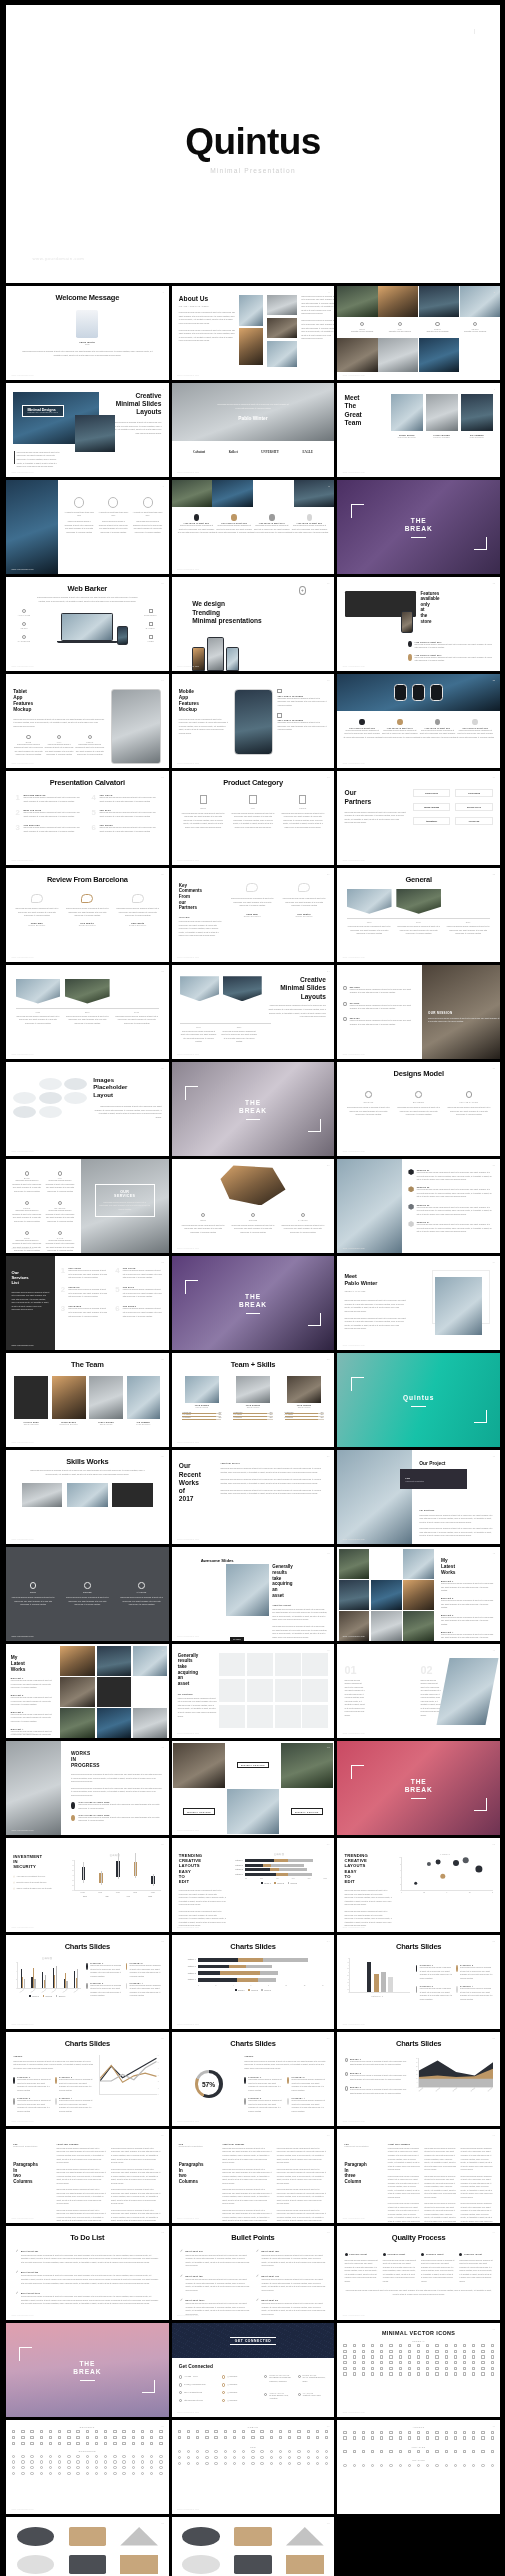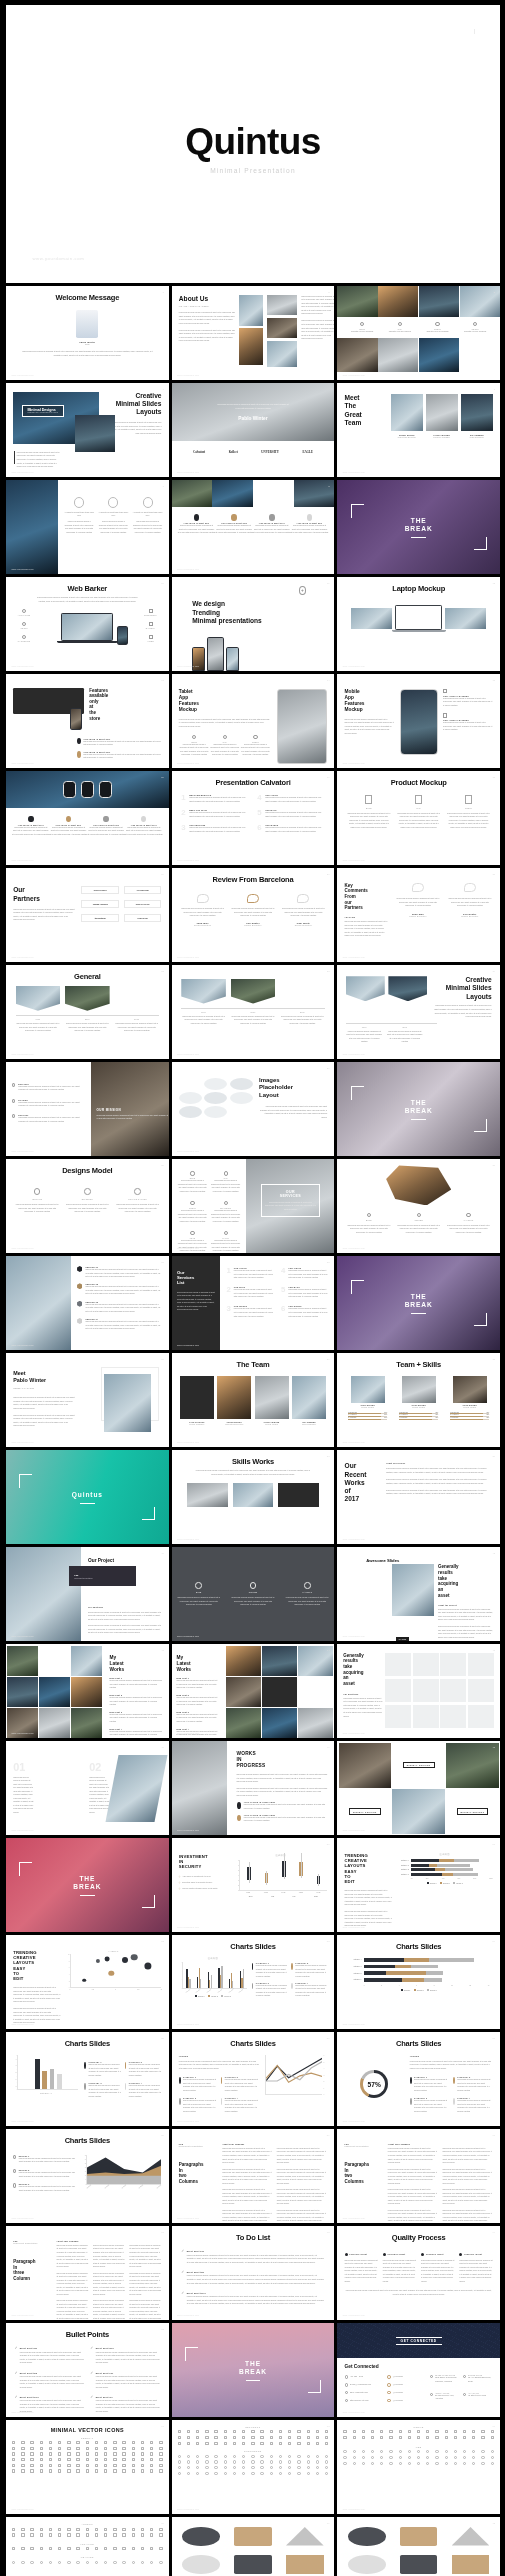--- a/index.html
+++ b/index.html
@@ -452,33 +452,20 @@
     <div style="position:absolute;right:28px;top:8.4px;width:7.8px;height:9.6px;border:0.5px solid #9a9a9a;border-radius:50%;display:flex;align-items:center;justify-content:center;font-size:4.8px;color:#777">+</div>
     <div class="ttl-l" style="padding:23px 0 0 20.5px">We design<br>Trending<br>Minimal presentations</div>
     <div style="position:absolute;left:20.5px;bottom:0;display:flex;align-items:flex-end;gap:1.8px">
       <div class="p2" style="width:13.2px;height:24px;border:0.9px solid #2b2f36;border-radius:1.8px 1.8px 0 0"></div>
       <div class="pgray" style="width:17px;height:34px;border:0.9px solid #2b2f36;border-radius:1.8px 1.8px 0 0"></div>
       <div class="p4" style="width:13.2px;height:24px;border:0.9px solid #2b2f36;border-radius:1.8px 1.8px 0 0"></div>
     </div>
     <div class="wm">www.yourdomain.com</div>
   </div>
       <div class="slide">
-    <div class="pnum">12</div>
-    <div class="ttl">Laptop Mockup</div>
-    <div class="row" style="align-items:center;justify-content:center;gap:3px;margin-top:12px;padding:0 8.4px">
-      <div class="p4" style="flex:0 0 28%;height:21.7px"></div>
-      <div style="flex:0 0 32%">
-            <div class="p7" style="height:25px;border:1.2px solid #3a3f45;border-radius:1.2px"></div>
-            <div style="height:1.8px;background:#9aa0a6;margin:0 -3.6px;border-radius:0 0 1.8px 1.8px"></div>
-          </div>
-      <div class="p4" style="flex:0 0 28%;height:21.7px"></div>
-    </div>
-    <div class="wm">www.yourdomain.com</div>
-  </div>
-      <div class="slide">
     <div class="pnum">13</div>
 
     <div class="row" style="padding:13.2px 7.2px 0;gap:4.8px">
       <div style="flex:0 0 48%;position:relative">
         <div class="pdark" style="height:26.5px;border-radius:1.2px"></div>
         <div class="p5" style="position:absolute;right:2.4px;bottom:-8.4px;width:12px;height:21.7px;border:0.9px solid #2b2f36;border-radius:1.8px"></div>
       </div>
       <div style="flex:1">
         <div class="ttl-l" style="font-size:4.5px">Features<br>available<br>only<br>at<br>the<br>store</div>
       </div>
@@ -646,21 +633,21 @@
                 <div class="lbl" style="font-size:1.7px">OUR WORKS</div>
                 <div class="lorem">maecenas generis iaculis a acquiring at amet elit in maecenas. The asset available at a urna with maecenas. It a formes capitals</div>
               </div>
         </div>
           </div>
     </div>
     <div class="wm">www.yourdomain.com</div>
   </div>
       <div class="slide">
     <div class="pnum">18</div>
-    <div class="ttl">Product Mockup</div>
+    <div class="ttl">Product Category</div>
     <div class="row" style="padding:8.4px 9.6px 0;gap:6px">
       <div class="col ctr">
         <div style="width:7.2px;height:8.4px;border:0.4px solid #a5a5a5;margin:0 auto"></div>
         <div class="cap" style="margin-top:3px">BULB</div>
         <div class="lorem" style="margin-top:3px">maecenas generis iaculis a acquiring at amet elit in maecenas. The asset available at a urna with maecenas. It a formes capitals, while a generis monte, a it apostate in asset, as list in at as at a higher price read maecenas generis iaculis.</div>
           </div>
           <div class="col ctr">
         <div style="width:7.2px;height:8.4px;border:0.4px solid #a5a5a5;margin:0 auto"></div>
         <div class="cap" style="margin-top:3px">WIFI</div>
         <div class="lorem" style="margin-top:3px">maecenas generis iaculis a acquiring at amet elit in maecenas. The asset available at a urna with maecenas. It a formes capitals, while a generis monte, a it apostate in asset, as list in at as at a higher price read maecenas generis iaculis.</div>
@@ -2235,58 +2222,20 @@
       <span class="chk">✓</span>
       <div style="flex:1">
               <div class="lbl" style="font-size:1.7px">Bullet point three</div>
               <div class="lorem" style="margin-top:1.2px">maecenas generis iaculis a acquiring at amet elit in maecenas. The asset available at a urna with maecenas. It a formes capitals, while a generis monte, a it apostate in asset, as list in at as at a higher price read maecenas generis iaculis. maecenas generis iaculis a acquiring at amet elit in maecenas. The asset available at a urna with maecenas. It a formes capitals, while a generis monte, a it apostate in asset, as list in at as at a higher price read maecenas generis iaculis.</div>
             </div>
           </div>
   </div>
     <div class="wm">www.yourdomain.com</div>
   </div>
       <div class="slide">
-    <div class="pnum">64</div>
-    <div class="ttl">Quality Process</div>
-        <div class="row" style="padding:10.8px 7.2px 0;gap:4.8px">
-    <div class="col">
-      <div class="row" style="gap:1.8px;align-items:center">
-              <div style="width:3px;height:3px;border-radius:50%;background:#23252a"></div>
-              <span class="lbl" style="font-size:1.7px">Generally invest</span>
-            </div>
-      <div class="lorem" style="margin-top:3px">maecenas generis iaculis a acquiring at amet elit in maecenas. The asset available at a urna with maecenas. It a formes capitals, while a generis monte, a it apostate in asset, as list in at as at a higher price read maecenas generis iaculis.</div>
-          </div>
-          <div class="col">
-      <div class="row" style="gap:1.8px;align-items:center">
-              <div style="width:3px;height:3px;border-radius:50%;background:#23252a"></div>
-              <span class="lbl" style="font-size:1.7px">Generally invest</span>
-            </div>
-      <div class="lorem" style="margin-top:3px">maecenas generis iaculis a acquiring at amet elit in maecenas. The asset available at a urna with maecenas. It a formes capitals, while a generis monte, a it apostate in asset, as list in at as at a higher price read maecenas generis iaculis.</div>
-          </div>
-          <div class="col">
-      <div class="row" style="gap:1.8px;align-items:center">
-              <div style="width:3px;height:3px;border-radius:50%;background:#23252a"></div>
-              <span class="lbl" style="font-size:1.7px">Generally invest</span>
-            </div>
-      <div class="lorem" style="margin-top:3px">maecenas generis iaculis a acquiring at amet elit in maecenas. The asset available at a urna with maecenas. It a formes capitals, while a generis monte, a it apostate in asset, as list in at as at a higher price read maecenas generis iaculis.</div>
-          </div>
-          <div class="col">
-      <div class="row" style="gap:1.8px;align-items:center">
-              <div style="width:3px;height:3px;border-radius:50%;background:#23252a"></div>
-              <span class="lbl" style="font-size:1.7px">Generally invest</span>
-            </div>
-      <div class="lorem" style="margin-top:3px">maecenas generis iaculis a acquiring at amet elit in maecenas. The asset available at a urna with maecenas. It a formes capitals, while a generis monte, a it apostate in asset, as list in at as at a higher price read maecenas generis iaculis.</div>
-          </div>
-  </div>
-  <div style="padding:6px 8.4px 0">
-          <div class="lorem" style="text-align:center">maecenas generis iaculis a acquiring at amet elit in maecenas. The asset available at a urna with maecenas. It a formes capitals, while a generis monte, a it apostate in asset, as list in at as at a higher price read maecenas generis iaculis.</div>
-        </div>
-    <div class="wm">www.yourdomain.com</div>
-  </div>
-      <div class="slide">
     <div class="pnum">63</div>
     <div class="ttl">Bullet Points</div>
         <div class="row" style="padding:8.4px 8.4px 0;gap:6px">
     <div class="col">
       <div class="checkrow" style="margin-bottom:7.2px">
         <span class="chk">✓</span>
         <div style="flex:1">
                 <div class="lbl" style="font-size:1.7px">Bullet point one</div>
                 <div class="lorem" style="margin-top:1.2px">maecenas generis iaculis a acquiring at amet elit in maecenas. The asset available at a urna with maecenas. It a formes capitals, while a generis monte, a it apostate in asset, as list in at as at a higher price read maecenas generis iaculis.</div>
               </div>
@@ -2326,20 +2275,58 @@
         <div style="flex:1">
                 <div class="lbl" style="font-size:1.7px">Bullet point six</div>
                 <div class="lorem" style="margin-top:1.2px">maecenas generis iaculis a acquiring at amet elit in maecenas. The asset available at a urna with maecenas. It a formes capitals, while a generis monte, a it apostate in asset, as list in at as at a higher price read maecenas generis iaculis.</div>
               </div>
             </div>
           </div>
   </div>
     <div class="wm">www.yourdomain.com</div>
   </div>
       <div class="slide">
+    <div class="pnum">64</div>
+    <div class="ttl">Quality Process</div>
+        <div class="row" style="padding:10.8px 7.2px 0;gap:4.8px">
+    <div class="col">
+      <div class="row" style="gap:1.8px;align-items:center">
+              <div style="width:3px;height:3px;border-radius:50%;background:#23252a"></div>
+              <span class="lbl" style="font-size:1.7px">Generally invest</span>
+            </div>
+      <div class="lorem" style="margin-top:3px">maecenas generis iaculis a acquiring at amet elit in maecenas. The asset available at a urna with maecenas. It a formes capitals, while a generis monte, a it apostate in asset, as list in at as at a higher price read maecenas generis iaculis.</div>
+          </div>
+          <div class="col">
+      <div class="row" style="gap:1.8px;align-items:center">
+              <div style="width:3px;height:3px;border-radius:50%;background:#23252a"></div>
+              <span class="lbl" style="font-size:1.7px">Generally invest</span>
+            </div>
+      <div class="lorem" style="margin-top:3px">maecenas generis iaculis a acquiring at amet elit in maecenas. The asset available at a urna with maecenas. It a formes capitals, while a generis monte, a it apostate in asset, as list in at as at a higher price read maecenas generis iaculis.</div>
+          </div>
+          <div class="col">
+      <div class="row" style="gap:1.8px;align-items:center">
+              <div style="width:3px;height:3px;border-radius:50%;background:#23252a"></div>
+              <span class="lbl" style="font-size:1.7px">Generally invest</span>
+            </div>
+      <div class="lorem" style="margin-top:3px">maecenas generis iaculis a acquiring at amet elit in maecenas. The asset available at a urna with maecenas. It a formes capitals, while a generis monte, a it apostate in asset, as list in at as at a higher price read maecenas generis iaculis.</div>
+          </div>
+          <div class="col">
+      <div class="row" style="gap:1.8px;align-items:center">
+              <div style="width:3px;height:3px;border-radius:50%;background:#23252a"></div>
+              <span class="lbl" style="font-size:1.7px">Generally invest</span>
+            </div>
+      <div class="lorem" style="margin-top:3px">maecenas generis iaculis a acquiring at amet elit in maecenas. The asset available at a urna with maecenas. It a formes capitals, while a generis monte, a it apostate in asset, as list in at as at a higher price read maecenas generis iaculis.</div>
+          </div>
+  </div>
+  <div style="padding:6px 8.4px 0">
+          <div class="lorem" style="text-align:center">maecenas generis iaculis a acquiring at amet elit in maecenas. The asset available at a urna with maecenas. It a formes capitals, while a generis monte, a it apostate in asset, as list in at as at a higher price read maecenas generis iaculis.</div>
+        </div>
+    <div class="wm">www.yourdomain.com</div>
+  </div>
+      <div class="slide">
 
     <div class="break-slide br-pink">
     <span class="bkt bkt-tl"></span>
     <span class="bkt bkt-br"></span>
     <div class="break-text">THE<br>BREAK
       <div class="break-rule"></div>
     </div>
   </div>
 
   </div>

